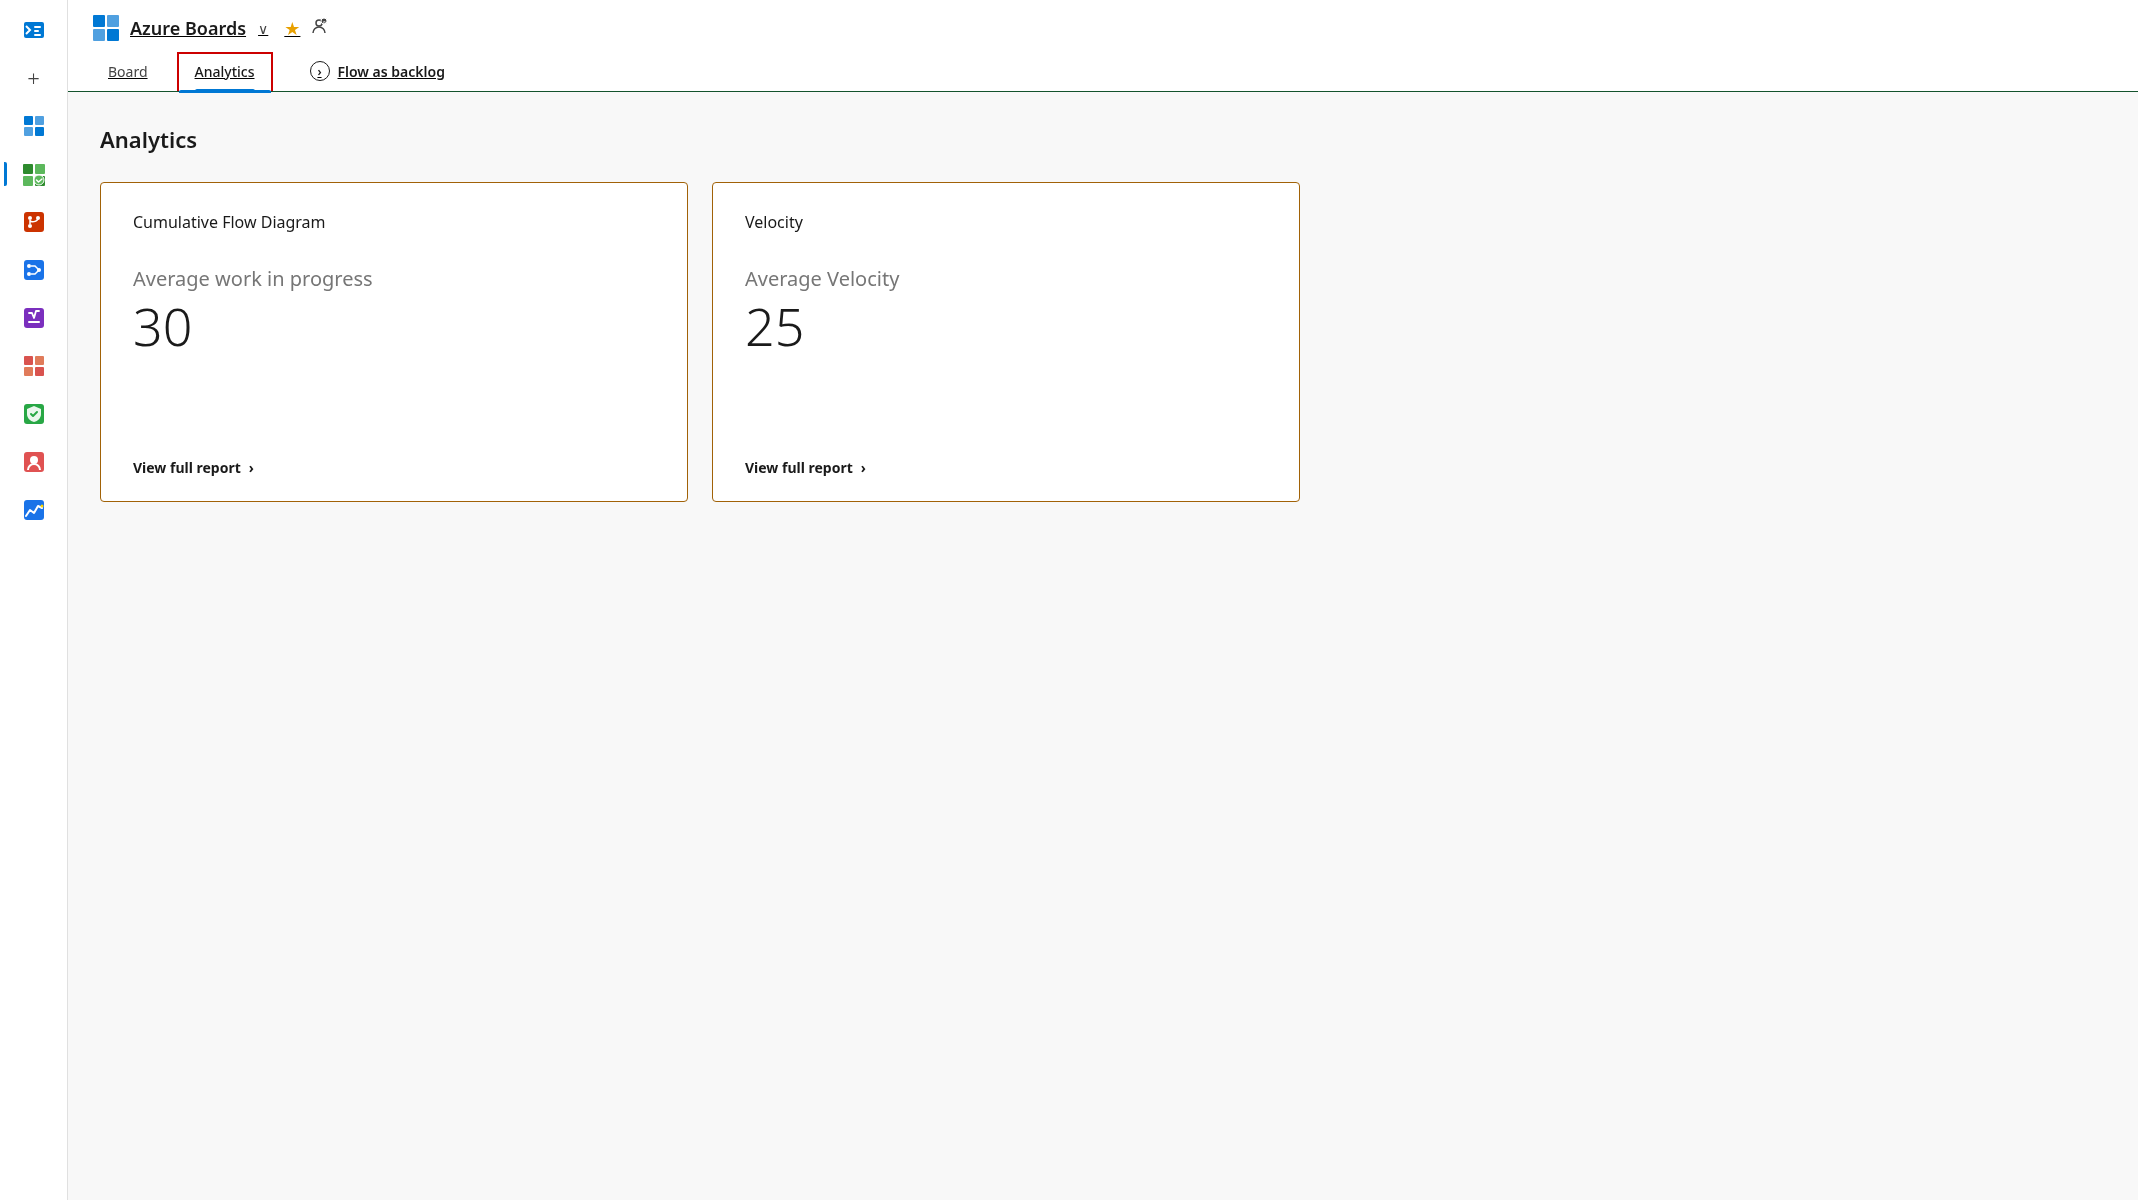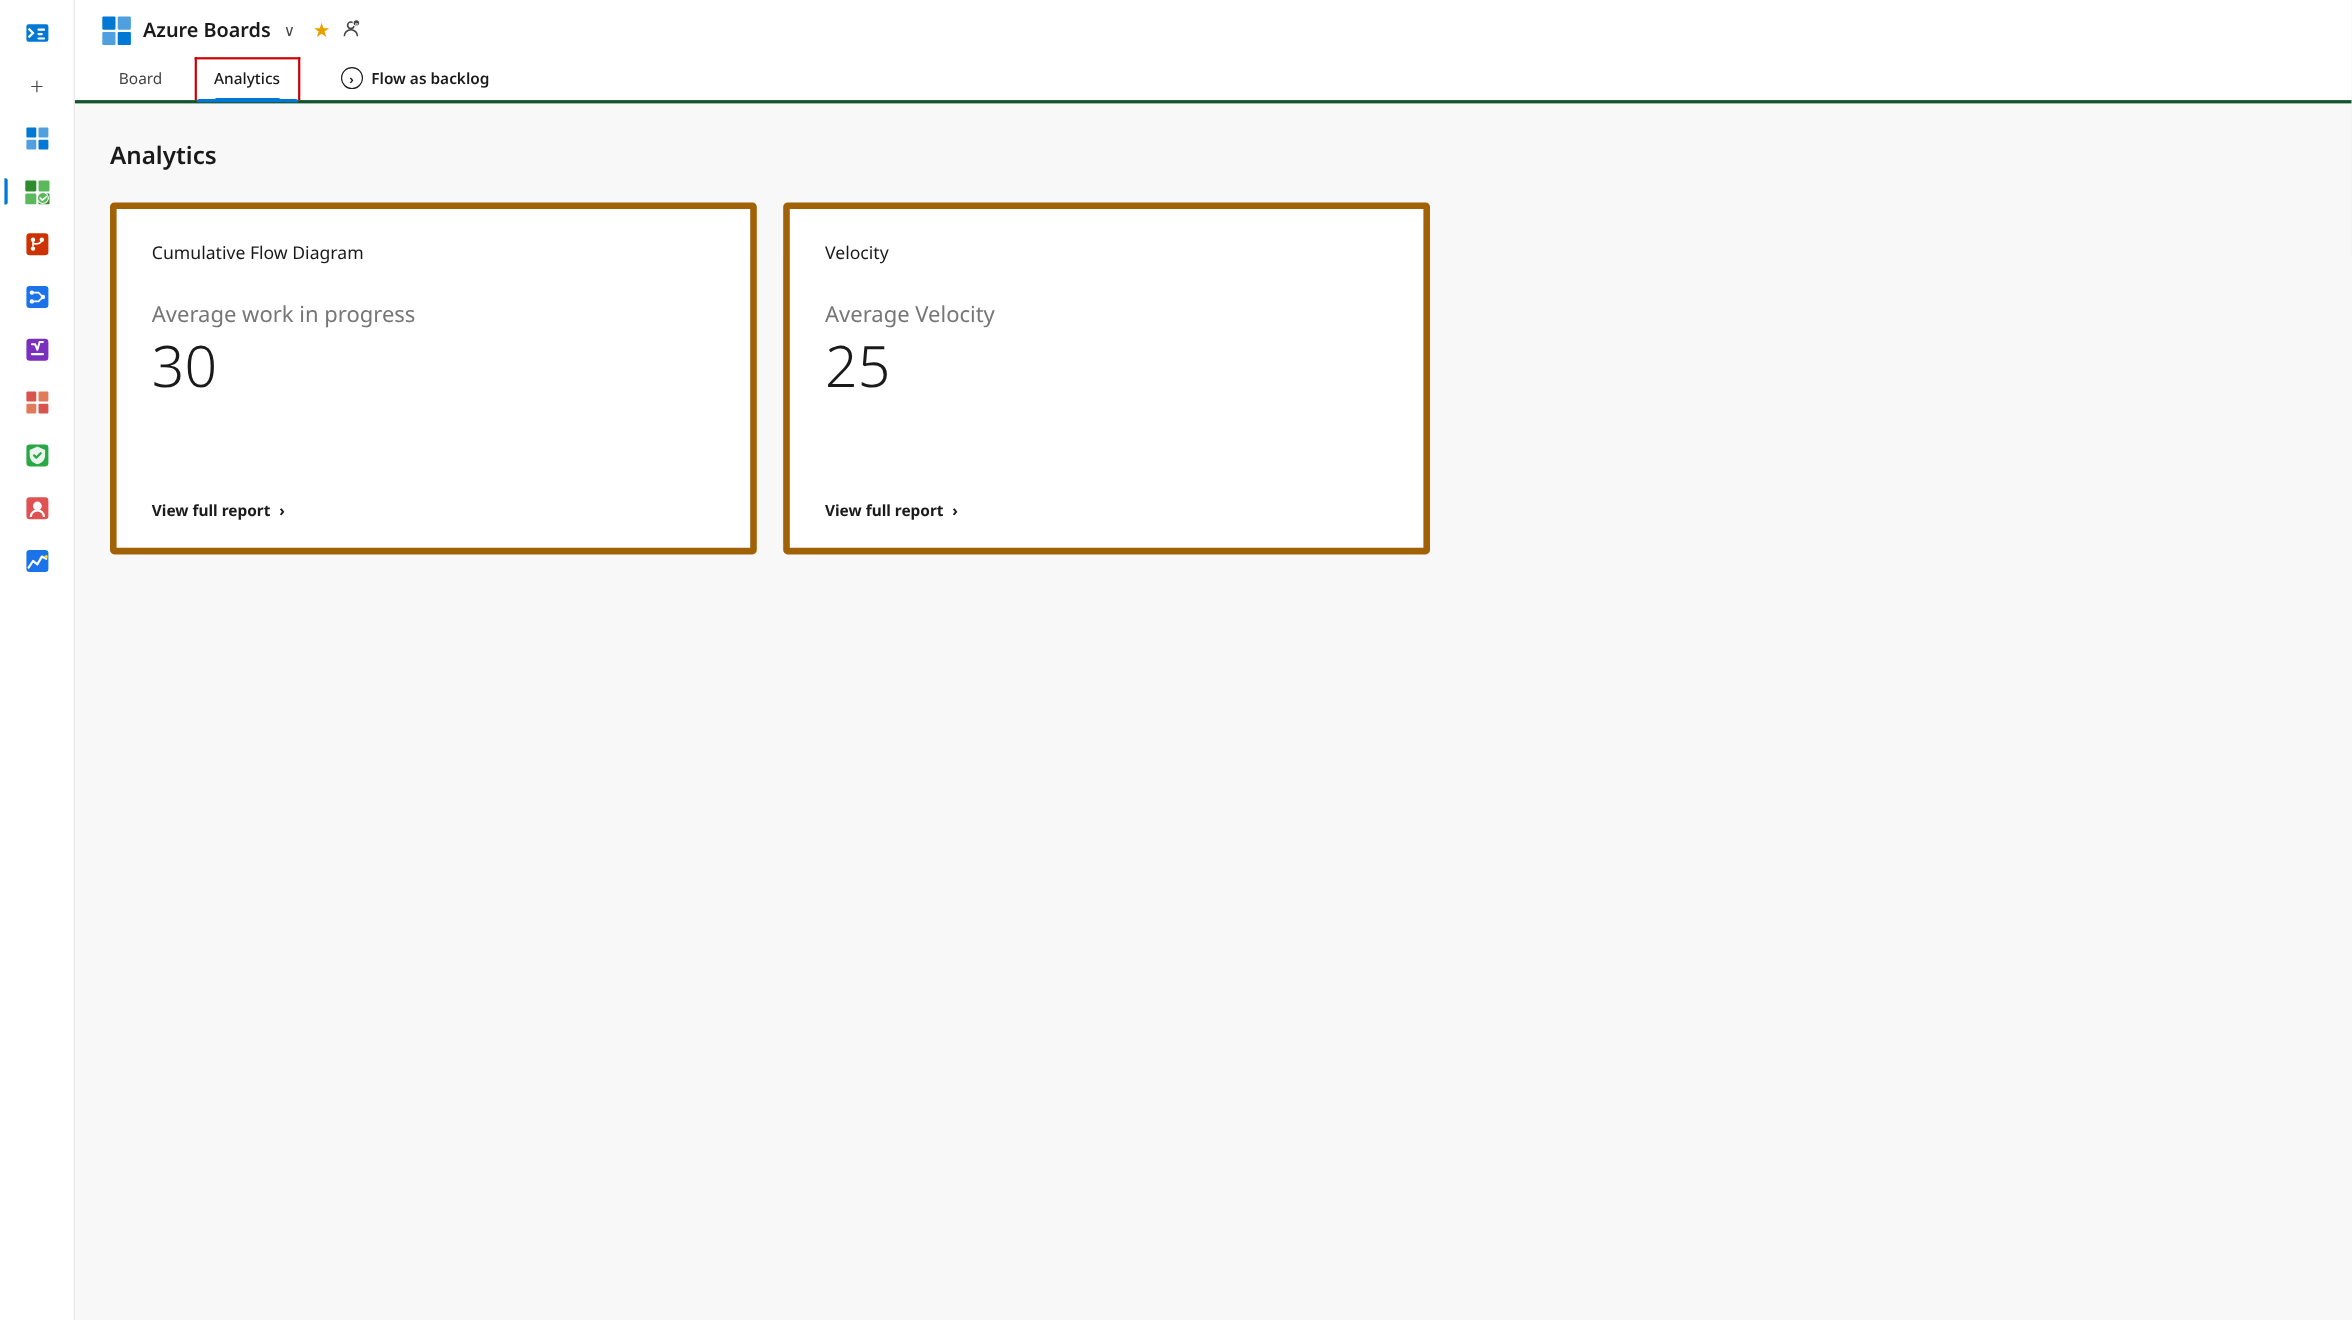--- a/index.html
+++ b/index.html
@@ -47,21 +47,22 @@
       background: #f8f8f8;
       display: flex;
       flex-direction: column;
       overflow: hidden;
     }
 
     
     .header {
       background: #fff;
       padding: 14px 24px 0 24px;
-      border-bottom: 3px solid #14532d;
+      border-bottom: 1px solid #14532d;
+      text-decoration: underline;
     }
 
     .header-top {
       display: flex;
       align-items: center;
       gap: 10px;
       margin-bottom: 10px;
     }
 
     .app-icon {
@@ -183,21 +184,21 @@
     .cards-grid {
       display: grid;
       grid-template-columns: 1fr 1fr;
       gap: 24px;
       max-width: 1200px;
     }
 
     .card {
       background: #fff;
       border-radius: 4px;
-      border: 6px solid #a16207;
+      border: 1px solid #a16207;
       padding: 28px 32px 24px 32px;
       display: flex;
       flex-direction: column;
       min-height: 320px;
     }
 
     .card-title {
       font-size: 16px;
       font-weight: 400;
       color: #1a1a1a;

